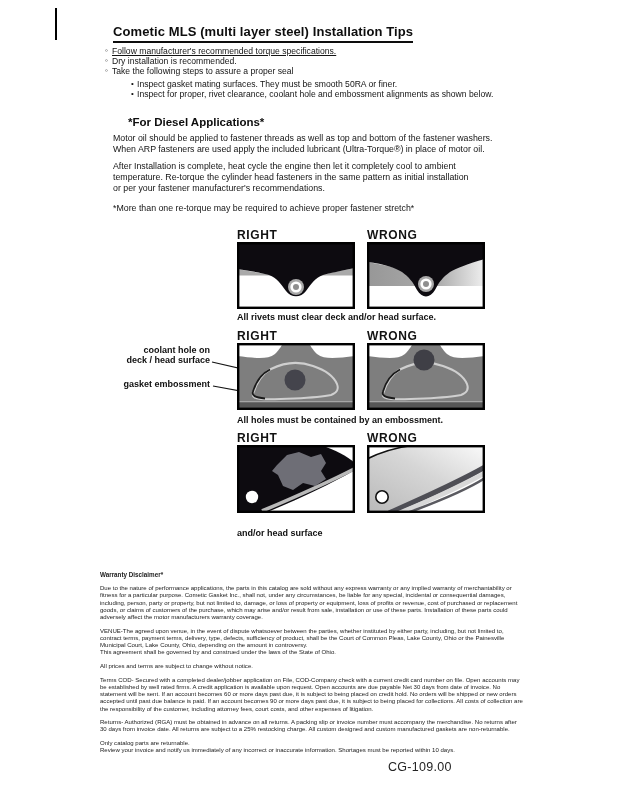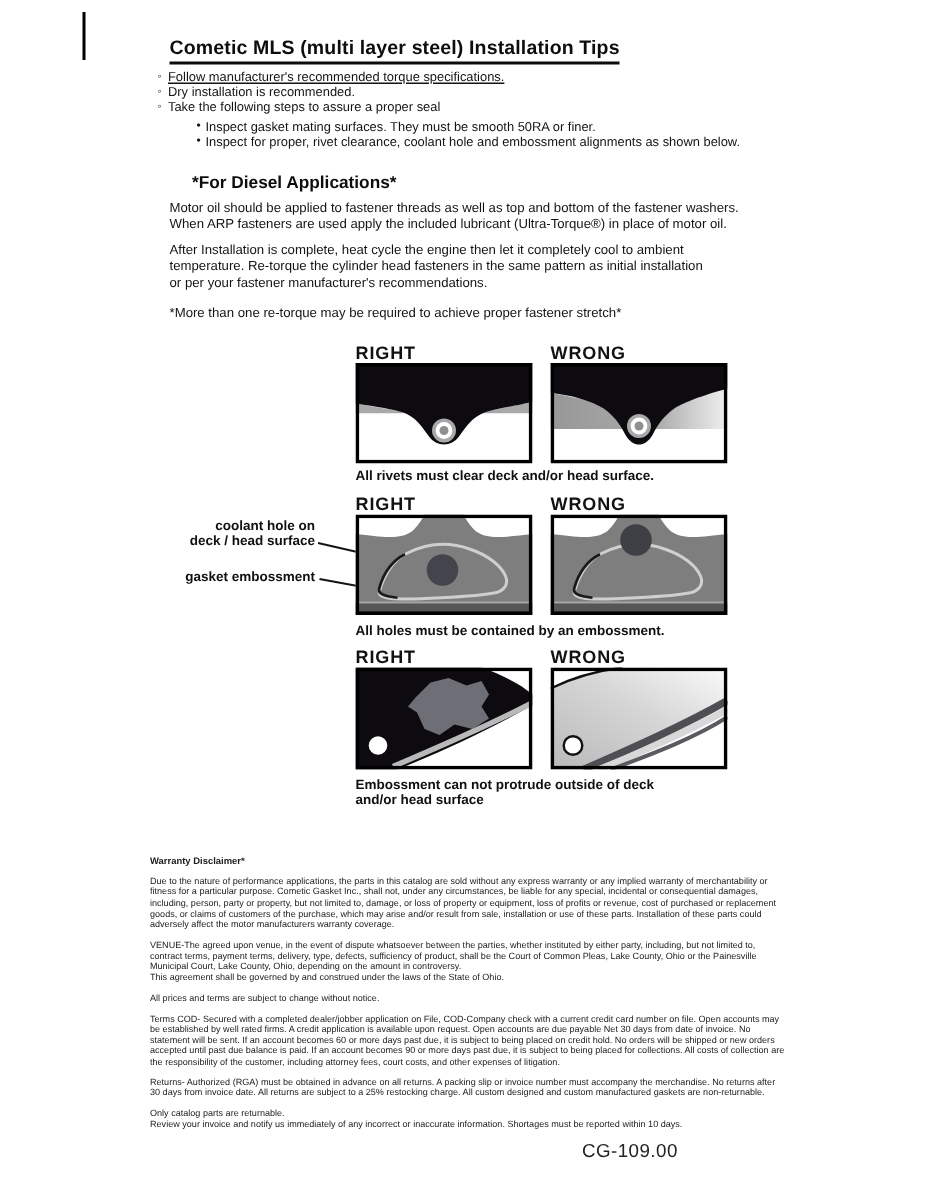--- a/index.html
+++ b/index.html
@@ -153,21 +153,20 @@
       <path d="M0,14 C16,6 32,2 48,0 L118,0 V26 C92,41 60,56 28,68 L0,68 Z" fill="url(#g3)"></path>
       <path d="M0,14 C16,6 32,2 48,0" fill="none" stroke="#111" stroke-width="1.6"></path>
       <path d="M22,68 C56,53 90,38 118,22" fill="none" stroke="#4e4e55" stroke-width="5"></path>
       <path d="M32,68 C64,55 94,42 118,28" fill="none" stroke="#d8d8d8" stroke-width="4.4"></path>
       <path d="M40,68 C70,57 98,46 118,33" fill="none" stroke="#5a5a60" stroke-width="2.6"></path>
       <circle cx="15" cy="52" r="6.2" fill="#ffffff" stroke="#111" stroke-width="1.6"></circle>
       <rect x="1.2" y="1.2" width="115.6" height="65.6" fill="none" stroke="#000" stroke-width="2.4"></rect>
     </svg>
   </div>
 
-  <div class="abs caption" style="left:237px;top:518px;">Embossment can not protrude outside of deck</div>
   <div class="abs caption" style="left:237px;top:528px;">and/or head surface</div>
 
   <div class="abs fineprint">
     <div class="fp-head">Warranty Disclaimer*</div>
     <p>Due to the nature of performance applications, the parts in this catalog are sold without any express warranty or any implied warranty of merchantability or fitness for a particular purpose.  Cometic Gasket Inc., shall not, under any circumstances, be liable for any special, incidental or consequential damages, including, person, party or property, but not limited to, damage, or loss of property or equipment, loss of profits or revenue, cost of purchased or replacement goods, or claims of customers of the purchase, which may arise and/or result from sale, installation or use of these parts.  Installation of these parts could adversely affect the motor manufacturers warranty coverage.</p>
     <p class="tight">VENUE-The agreed upon venue, in the event of dispute whatsoever between the parties, whether instituted by either party, including, but not limited to, contract terms, payment terms, delivery, type, defects, sufficiency of product, shall be the Court of Common Pleas, Lake County, Ohio or the Painesville Municipal Court, Lake County, Ohio, depending on the amount in controversy.</p>
     <p>This agreement shall be governed by and construed under the laws of the State of Ohio.</p>
     <p>All prices and terms are subject to change without notice.</p>
     <p>Terms COD- Secured with a completed dealer/jobber application on File, COD-Company check with a current credit card number on file.  Open accounts may be established by well rated firms.  A credit application is available upon request.  Open accounts are due payable Net 30 days from date of invoice.  No statement will be sent.  If an account becomes 60 or more days past due, it is subject to being placed on credit hold.  No orders will be shipped or new orders accepted until past due balance is paid.  If an account becomes 90 or more days past due, it is subject to being placed for collections.  All costs of collection are the responsibility of the customer, including attorney fees, court costs, and other expenses of litigation.</p>
     <p>Returns- Authorized (RGA) must be obtained in advance on all returns.  A packing slip or invoice number must accompany the merchandise.  No returns after 30 days from invoice date.  All returns are subject to a 25% restocking charge.  All custom designed and custom manufactured gaskets are non-returnable.</p>

